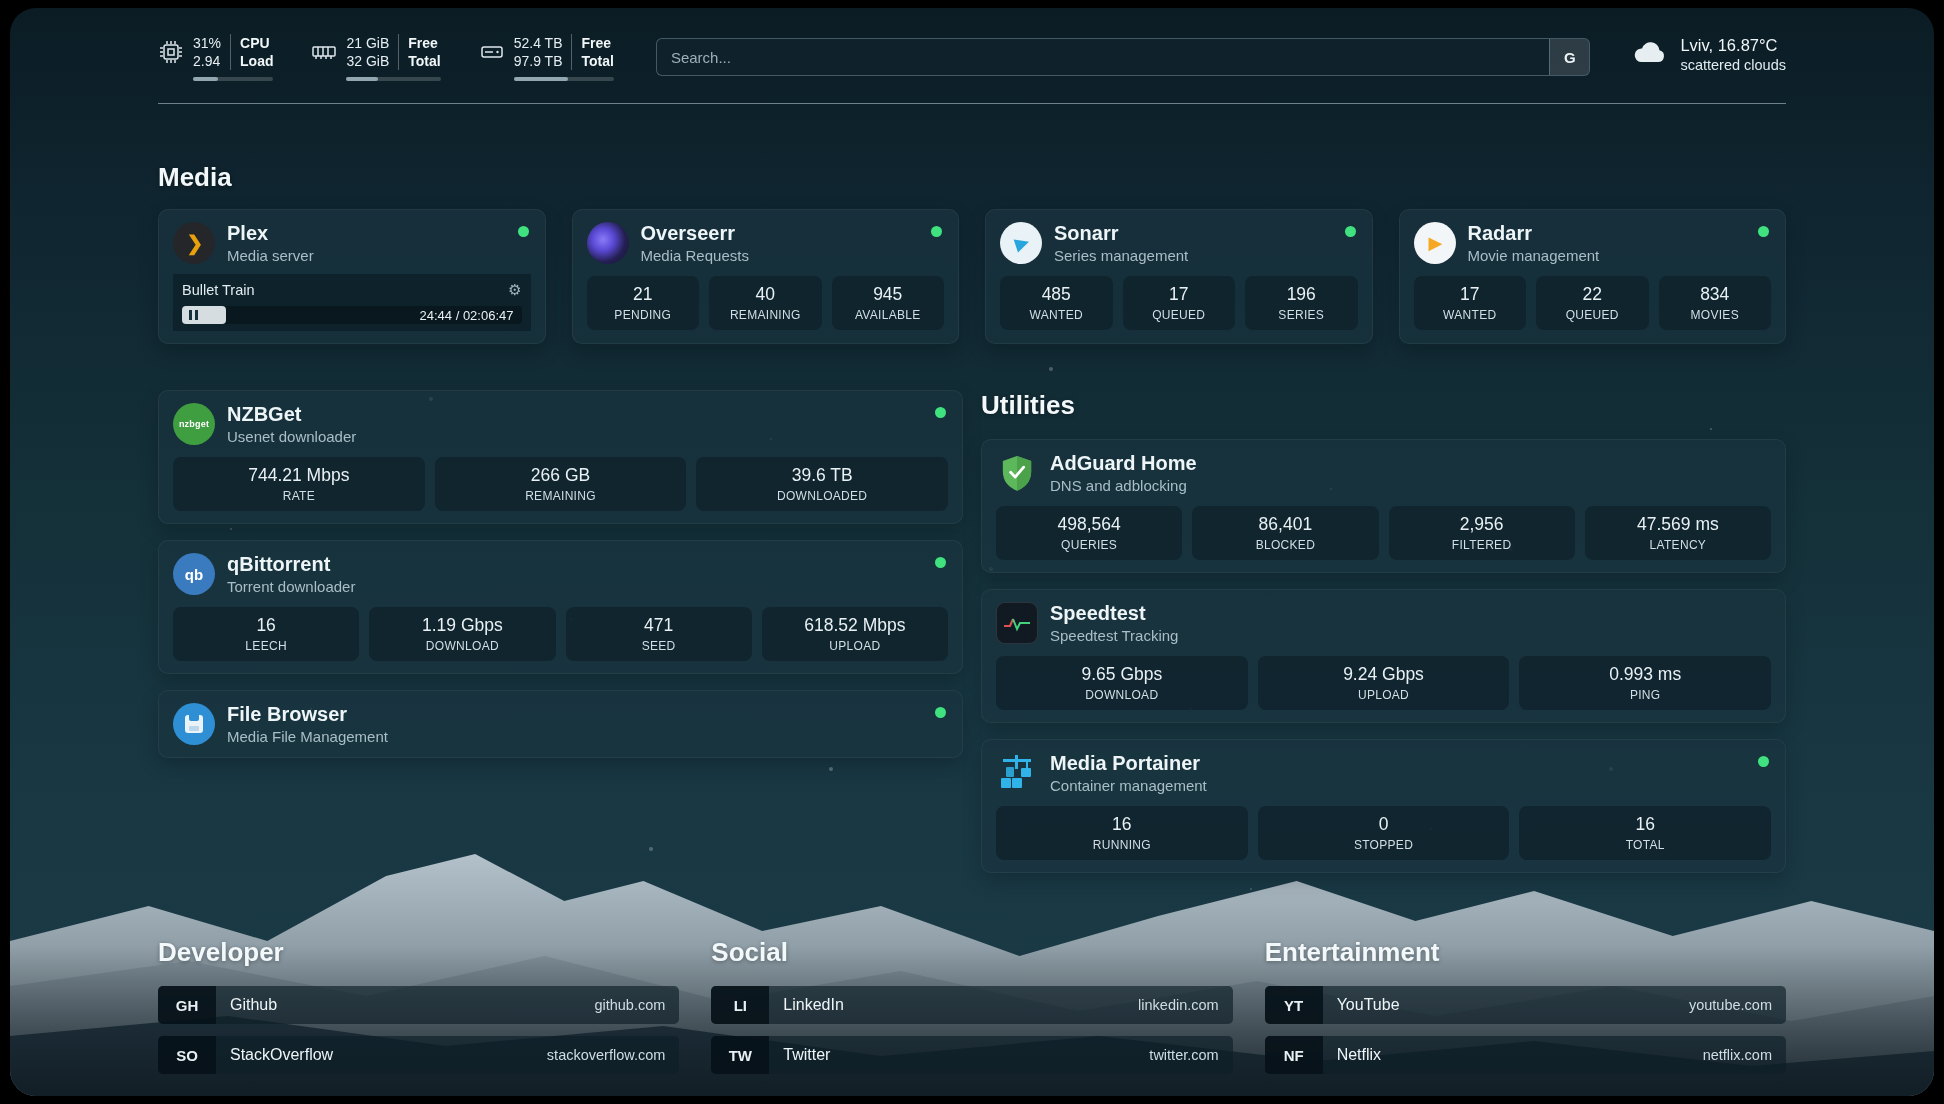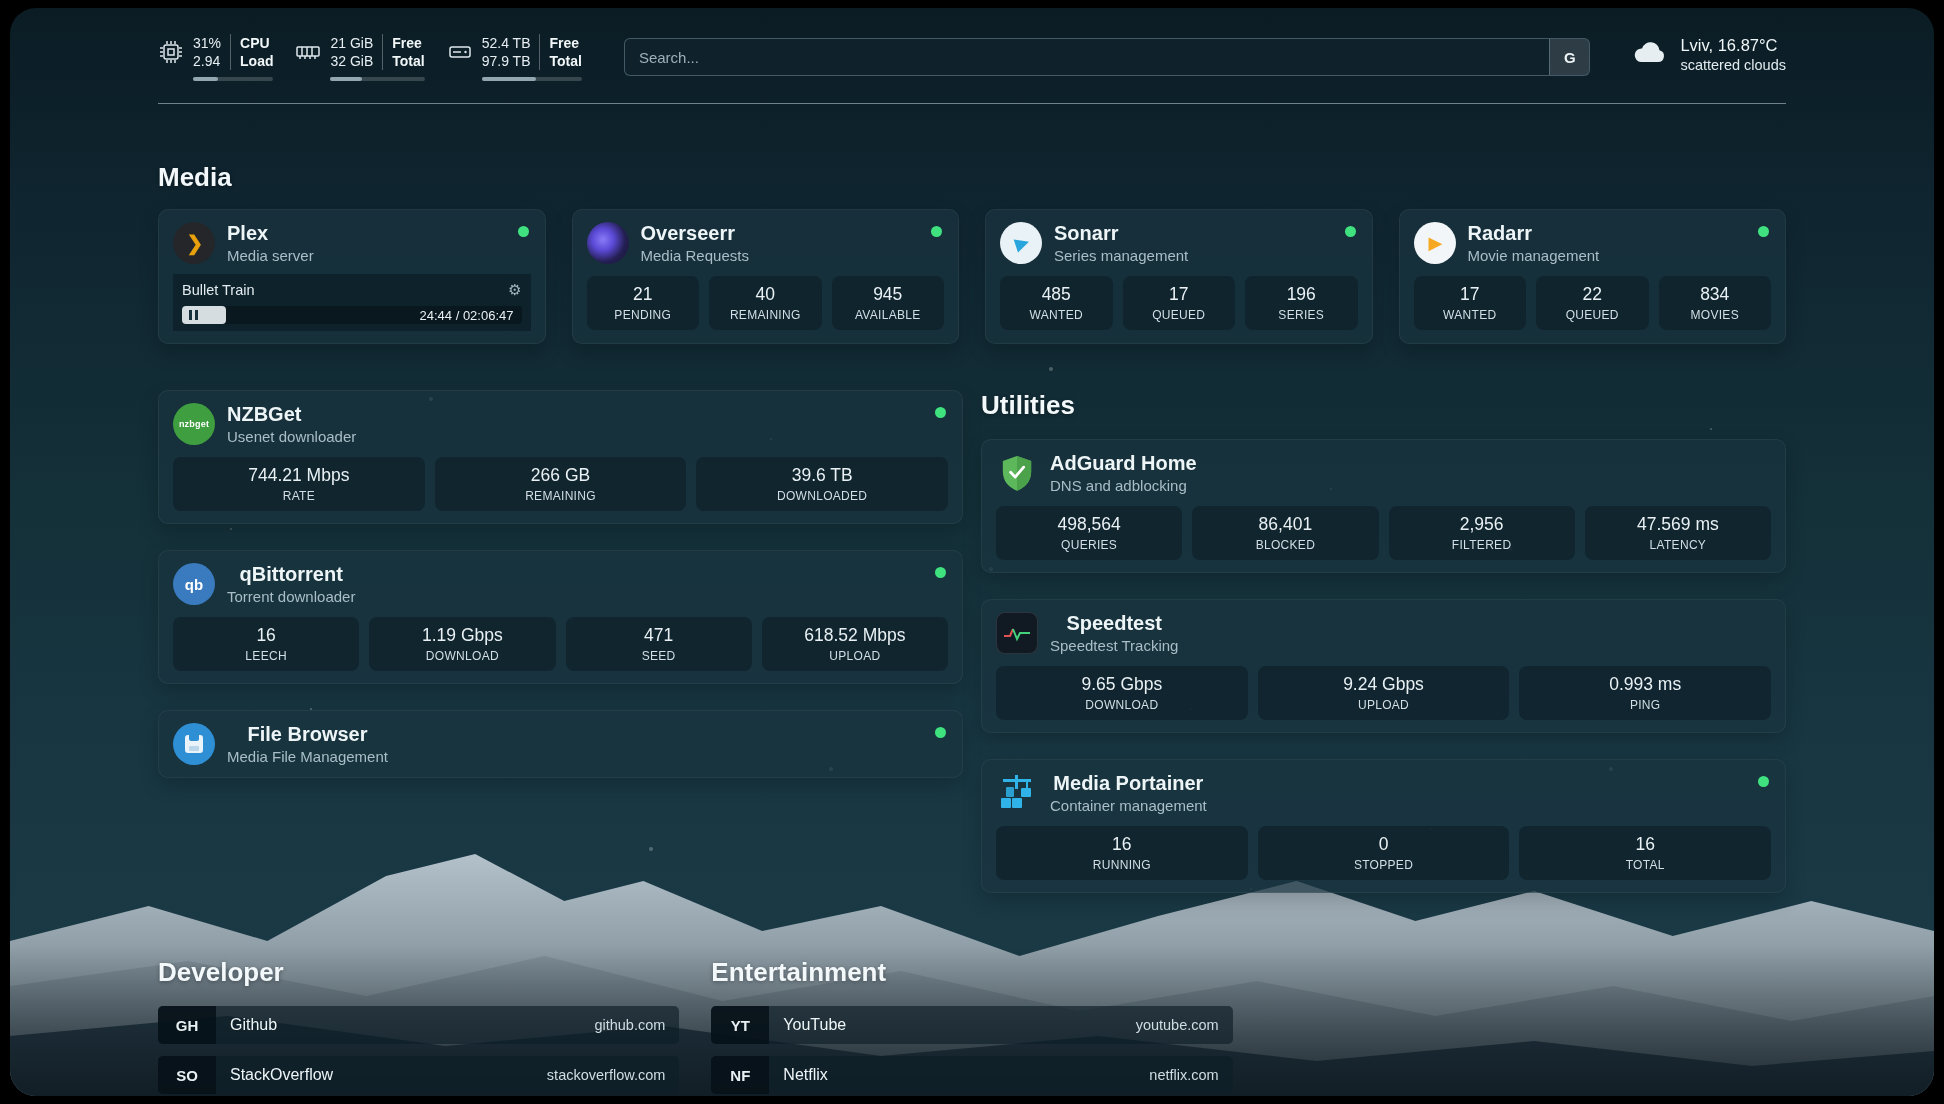--- a/index.html
+++ b/index.html
@@ -26,21 +26,21 @@
       1600px 760px 0 1px rgba(255,255,255,.25), 1240px 880px 0 0 rgba(255,255,255,.22);
     z-index:1; }
   .mountains { position:absolute; left:0; bottom:0; width:100%; height:250px; z-index:0; }
   .bottom-shade { position:absolute; left:0; right:0; bottom:0; height:150px; z-index:1;
     background:linear-gradient(180deg, rgba(4,10,14,0) 0%, rgba(4,10,14,.55) 100%); }
 
   .content { position:relative; z-index:2; padding:0 148px 40px 148px; }
 
   
   .topbar { display:flex; align-items:flex-start; margin-top:26px; }
-  .sysstats { display:flex; gap:22px; }
+  .sysstats { display:flex; gap:38px; }
   .sysstat { display:flex; flex-direction:column; }
   .sysstat-top { display:flex; align-items:center; gap:9px; }
   .sysicon { width:26px; height:26px; color:#dfe9ee; flex:none; }
   .sysicon svg { display:block; }
   .sys-values { display:flex; flex-direction:column; }
   .sys-values div { font-size:14px; color:#e6eef2; line-height:1.3; }
   .sys-labels { display:flex; flex-direction:column; border-left:1px solid rgba(255,255,255,.3); padding-left:9px; }
   .sys-labels div { font-size:14px; font-weight:700; color:#f2f7f9; line-height:1.3; }
   .sysbar { margin-top:7px; margin-left:35px; height:4px; border-radius:2px; background:rgba(255,255,255,.18); }
   .sysbar-fill { height:100%; border-radius:2px; background:#93a7b1; }
@@ -89,21 +89,21 @@
   .np-gear { margin-left:auto; color:#9fb4bd; font-size:15px; cursor:pointer; }
   .np-bar { margin-top:7px; height:18px; background:rgba(8,20,27,.75); border-radius:4px;
     position:relative; display:flex; align-items:center; }
   .np-fill { position:absolute; left:0; top:0; bottom:0; background:#d5dde1; border-radius:4px; }
   .np-pause { position:absolute; left:7px; top:4px; display:flex; gap:3px; cursor:pointer; }
   .np-pause i { display:block; width:3px; height:10px; background:#15303b; }
   .np-time { margin-left:auto; margin-right:8px; font-size:13px; color:#e8f0f3; position:relative; z-index:1; }
 
   .two-col { display:grid; grid-template-columns:1fr 1fr; gap:18px; margin-top:46px; }
   .col .section-title { margin-bottom:18px; }
-  .col .card + .card { margin-top:26px;text-align:center; }
+  .col .card + .card { margin-top:16px; }
 
   
   .links-grid { display:grid; grid-template-columns:repeat(3,1fr); gap:32px; margin-top:64px; align-items:start; }
   .links-grid .section-title { margin-bottom:18px; }
   .link-row { display:flex; align-items:center; height:38px; background:rgba(13,31,40,.66);
     border-radius:5px; overflow:hidden; cursor:pointer; }
   .link-row + .link-row { margin-top:12px; }
   .link-badge { width:58px; align-self:stretch; background:rgba(6,17,23,.85); display:flex;
     align-items:center; justify-content:center; font-size:15px; font-weight:700; color:#e8f0f3; flex:none; }
   .link-name { margin-left:14px; font-size:16px; color:#eef5f7; }
@@ -543,20 +543,33 @@
             <div class="link-url">github.com</div>
           </div>
           <div class="link-row">
             <div class="link-badge">SO</div>
             <div class="link-name">StackOverflow</div>
             <div class="link-url">stackoverflow.com</div>
           </div>
 
         </div>
 
+        <div>
+          <h2 class="section-title">Social</h2>
+          <div class="link-row">
+            <div class="link-badge">LI</div>
+            <div class="link-name">LinkedIn</div>
+            <div class="link-url">linkedin.com</div>
+          </div>
+          <div class="link-row">
+            <div class="link-badge">TW</div>
+            <div class="link-name">Twitter</div>
+            <div class="link-url">twitter.com</div>
+          </div>
+        </div>
 
         <div>
           <h2 class="section-title">Entertainment</h2>
           <div class="link-row">
             <div class="link-badge">YT</div>
             <div class="link-name">YouTube</div>
             <div class="link-url">youtube.com</div>
           </div>
           <div class="link-row">
             <div class="link-badge">NF</div>

